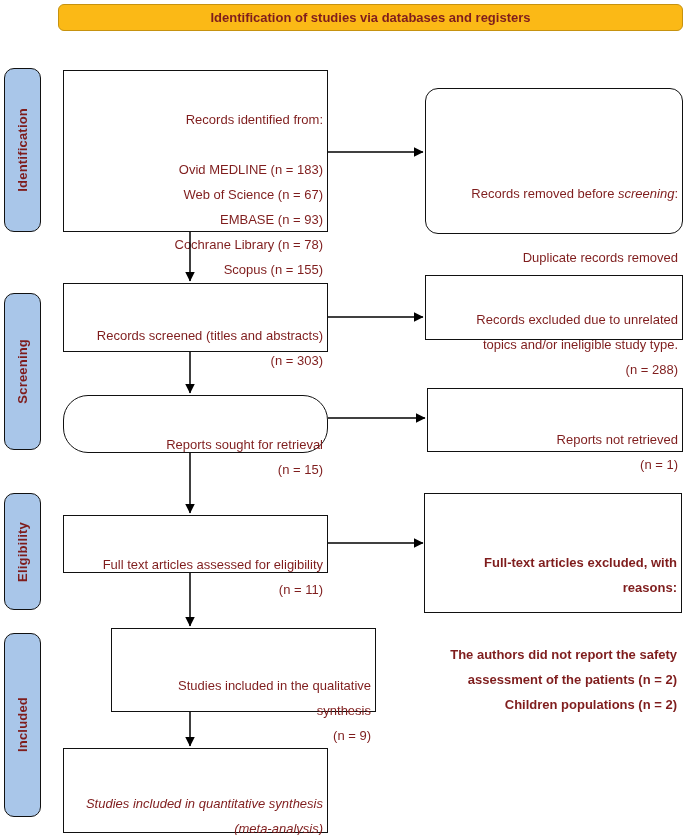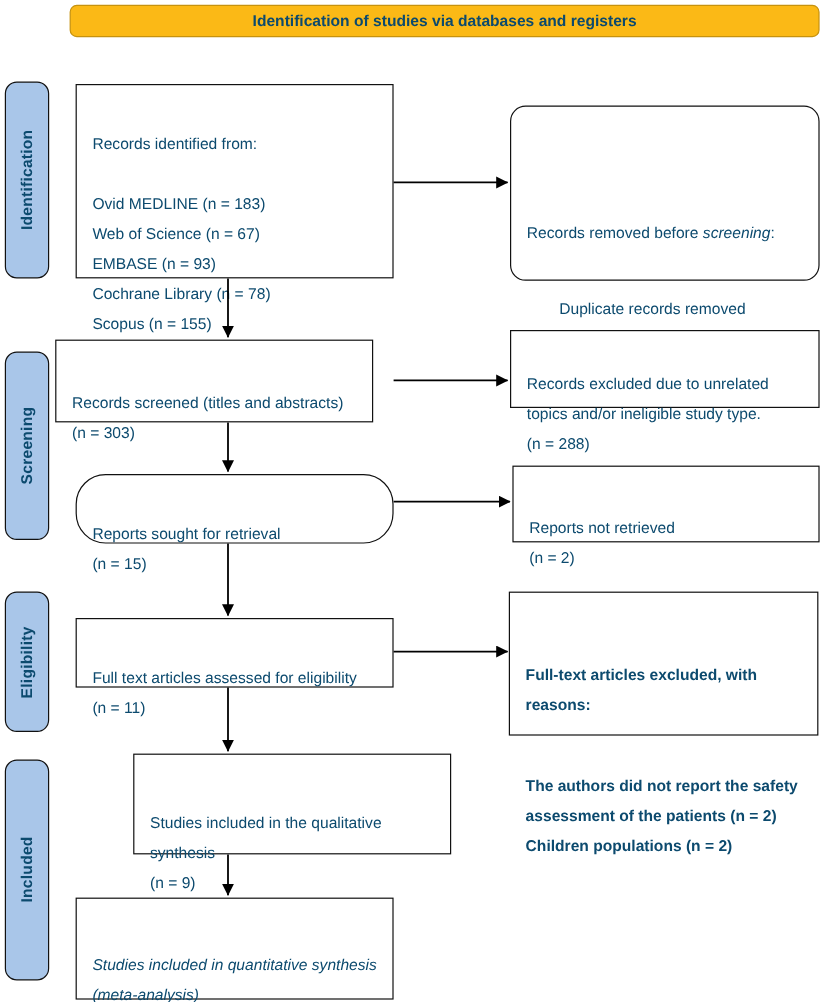--- a/index.html
+++ b/index.html
@@ -2,22 +2,23 @@
 <html style="--header-bg: #FBB916; --header-border: #C6920F; --stage-bg: #A9C6E9;"><head>
 <meta charset="utf-8">
 <style>
   html, body { margin: 0; padding: 0; background: #fff; }
   #canvas {
     position: relative;
     width: 685px;
     height: 835px;
     background: #fff;
     font-family: "Liberation Sans", "DejaVu Sans", sans-serif;
-    color: #0c4a6e;
+    color: #7f1d1d;
     overflow: hidden;
+    text-align: right;
   }
   .hdr {
     position: absolute;
     left: 58px; top: 4px;
     width: 625px; height: 27px;
     background: var(--header-bg, #FBB916);
     border: 1.6px solid var(--header-border, #C6920F);
     border-radius: 6px;
     box-sizing: border-box;
     display: flex; align-items: center; justify-content: center;
@@ -50,21 +51,21 @@
     white-space: pre-line;
   }
   .box .inner { padding: 0 4px 0 13px; }
   #stage-identification { top: 68px;  height: 164px; }
   #stage-screening      { top: 293px; height: 157px; }
   #stage-eligibility    { top: 493px; height: 117px; }
   #stage-included       { top: 633px; height: 184px; }
 
   #box-identified   { left: 63px; top: 70px;  width: 265px; height: 162px; }
   #box-identified .inner { padding-top: 11px; }
-  #box-screened     { left: 46px; top: 283px; width: 265px; height: 69px; }
+  #box-screened     { left: 63px; top: 283px; width: 265px; height: 69px; }
   #box-screened .inner { padding-top: 14px; }
   #box-sought       { left: 63px; top: 395px; width: 265px; height: 58px; border-radius: 25px; }
   #box-sought .inner { padding-top: 11px; }
   #box-assessed     { left: 63px; top: 515px; width: 265px; height: 58px; }
   #box-assessed .inner { padding-top: 11px; }
   #box-qualitative  { left: 63px; top: 628px; width: 265px; height: 84px; margin-left: 48px; }
   #box-qualitative .inner { padding-top: 19px; }
   #box-quantitative { left: 63px; top: 748px; width: 265px; height: 85px; font-style: italic; }
   #box-quantitative .inner { padding-top: 17px; }
 
@@ -135,21 +136,21 @@
 (n = 288)</div>
   </div>
 
   <div class="box" id="box-sought">
     <div class="inner">Reports sought for retrieval
 (n = 15)</div>
   </div>
 
   <div class="box" id="box-notretrieved">
     <div class="inner">Reports not retrieved
-(n = 2)</div>
+(n = 1)</div>
   </div>
 
   <div class="box" id="box-assessed">
     <div class="inner">Full text articles assessed for eligibility
 (n = 11)</div>
   </div>
 
   <div class="box" id="box-ftexcluded">
     <div class="inner">
       <div>Full-text articles excluded, with

